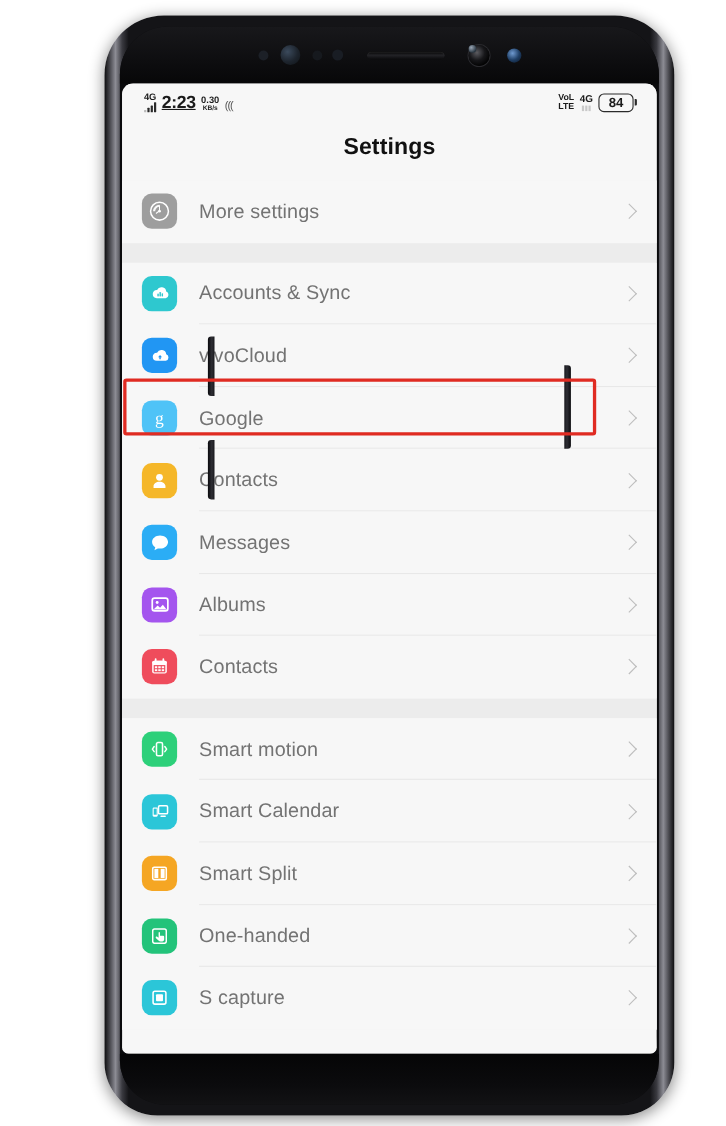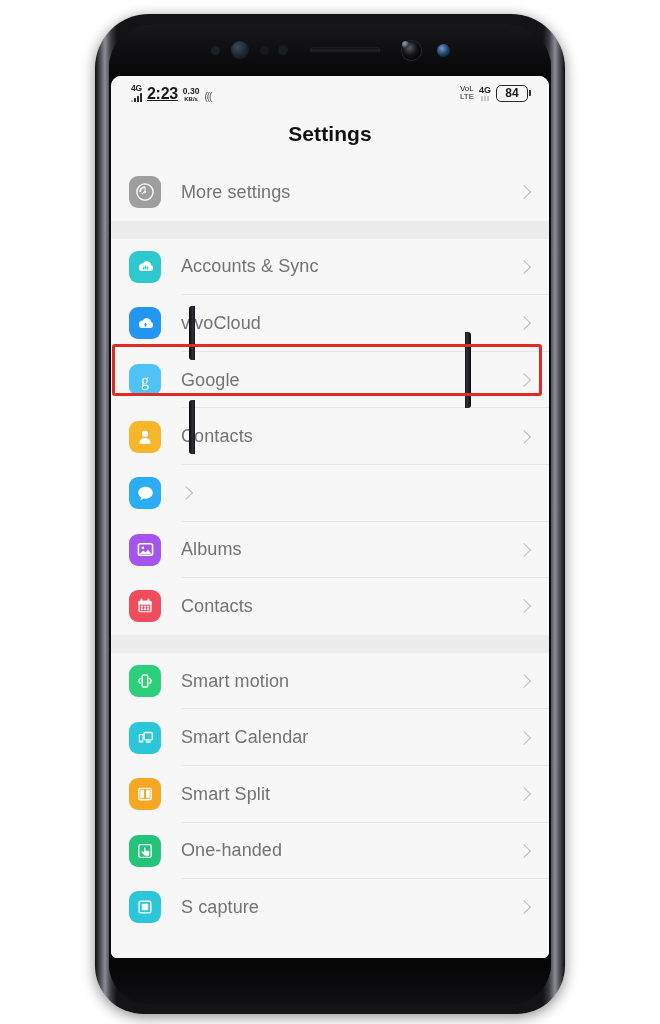--- a/index.html
+++ b/index.html
@@ -8,21 +8,21 @@
     background:#ffffff;
     font-family:"Liberation Sans", sans-serif;
     overflow:hidden;
     position:relative;
   }
 
   
   #device{
     position:absolute;
     left:95px; top:14px;
-    width:470px; height:1000px;
+    width:518px; height:1000px;
     border-radius:54px 54px 48px 48px;
     background:
       linear-gradient(90deg,
         #0d0d0f 0px, #4a4a50 5px, #8c8c94 10px, #3a3a40 16px,
         #141417 22px, #141417 calc(100% - 22px), #3a3a40 calc(100% - 16px),
         #8c8c94 calc(100% - 10px), #4a4a50 calc(100% - 5px), #0d0d0f 100%);
     box-shadow:0 3px 14px rgba(0,0,0,.45);
     overflow:hidden;
   }
   #device-inner{
@@ -108,21 +108,21 @@
   .bars i:nth-child(2){height:4.5px;}
   .bars i:nth-child(3){height:6.5px;}
   .bars i:nth-child(4){height:9px;}
 
   #clock{font-size:16px;font-weight:bold;letter-spacing:-.3px;line-height:1;text-decoration:underline;}
   .netspeed{display:flex;flex-direction:column;align-items:center;line-height:1.05;}
   .netspeed .v{font-size:8.5px;font-weight:bold;}
   .netspeed .u{font-size:6px;font-weight:bold;}
   #alarm-ic{font-size:10px;color:#3a3a3a;opacity:.85;letter-spacing:-1px;}
 
-  .volte{display:flex;flex-direction:column;line-height:1.03;font-size:8px;font-weight:normal;}
+  .volte{display:flex;flex-direction:column;line-height:1.03;font-size:8px;font-weight:bold;}
   .g4{display:flex;flex-direction:column;align-items:center;line-height:1;}
   .g4 .n{font-size:9px;font-weight:bold;}
   .g4 .b{display:flex;gap:1px;margin-top:1px;}
   .g4 .b i{width:2px;height:5px;background:#c9c9c9;display:block;}
   #battery{
     display:flex;align-items:center;
   }
   #batt-body{
     width:30px;height:15px;border:1.4px solid #2b2b2b;border-radius:5px;
     display:flex;align-items:center;justify-content:center;
@@ -310,20 +310,21 @@
               <span class="label">Contacts</span>
               <span class="chev"></span>
               <span class="sep"></span>
             </div>
             <div class="row">
               <span class="ic" style="background: rgb(43, 173, 245);">
                 <svg width="21" height="21" viewBox="0 0 24 24" fill="white">
         <path d="M12 4.3c-4.6 0-8.3 3-8.3 6.8 0 2.2 1.3 4.2 3.3 5.4l-.8 3.2 3.5-1.9c.7.1 1.5.2 2.3.2 4.6 0 8.3-3 8.3-6.9S16.6 4.3 12 4.3z"></path>
       </svg>
               </span>
+              <span class="label">Messages</span>
               <span class="chev"></span>
               <span class="sep"></span>
             </div>
             <div class="row">
               <span class="ic" style="background: rgb(164, 85, 238);">
                 <svg width="21" height="21" viewBox="0 0 24 24" fill="none">
         <rect x="3.9" y="5.4" width="16.2" height="13.2" rx="2.4" stroke="white" stroke-width="1.8"></rect>
         <circle cx="9" cy="10" r="1.5" fill="white"></circle>
         <path d="M5.2 17.2l4.3-4.2 2.5 2.5 2.9-3.2 3.9 4.9z" fill="white"></path>
       </svg>

